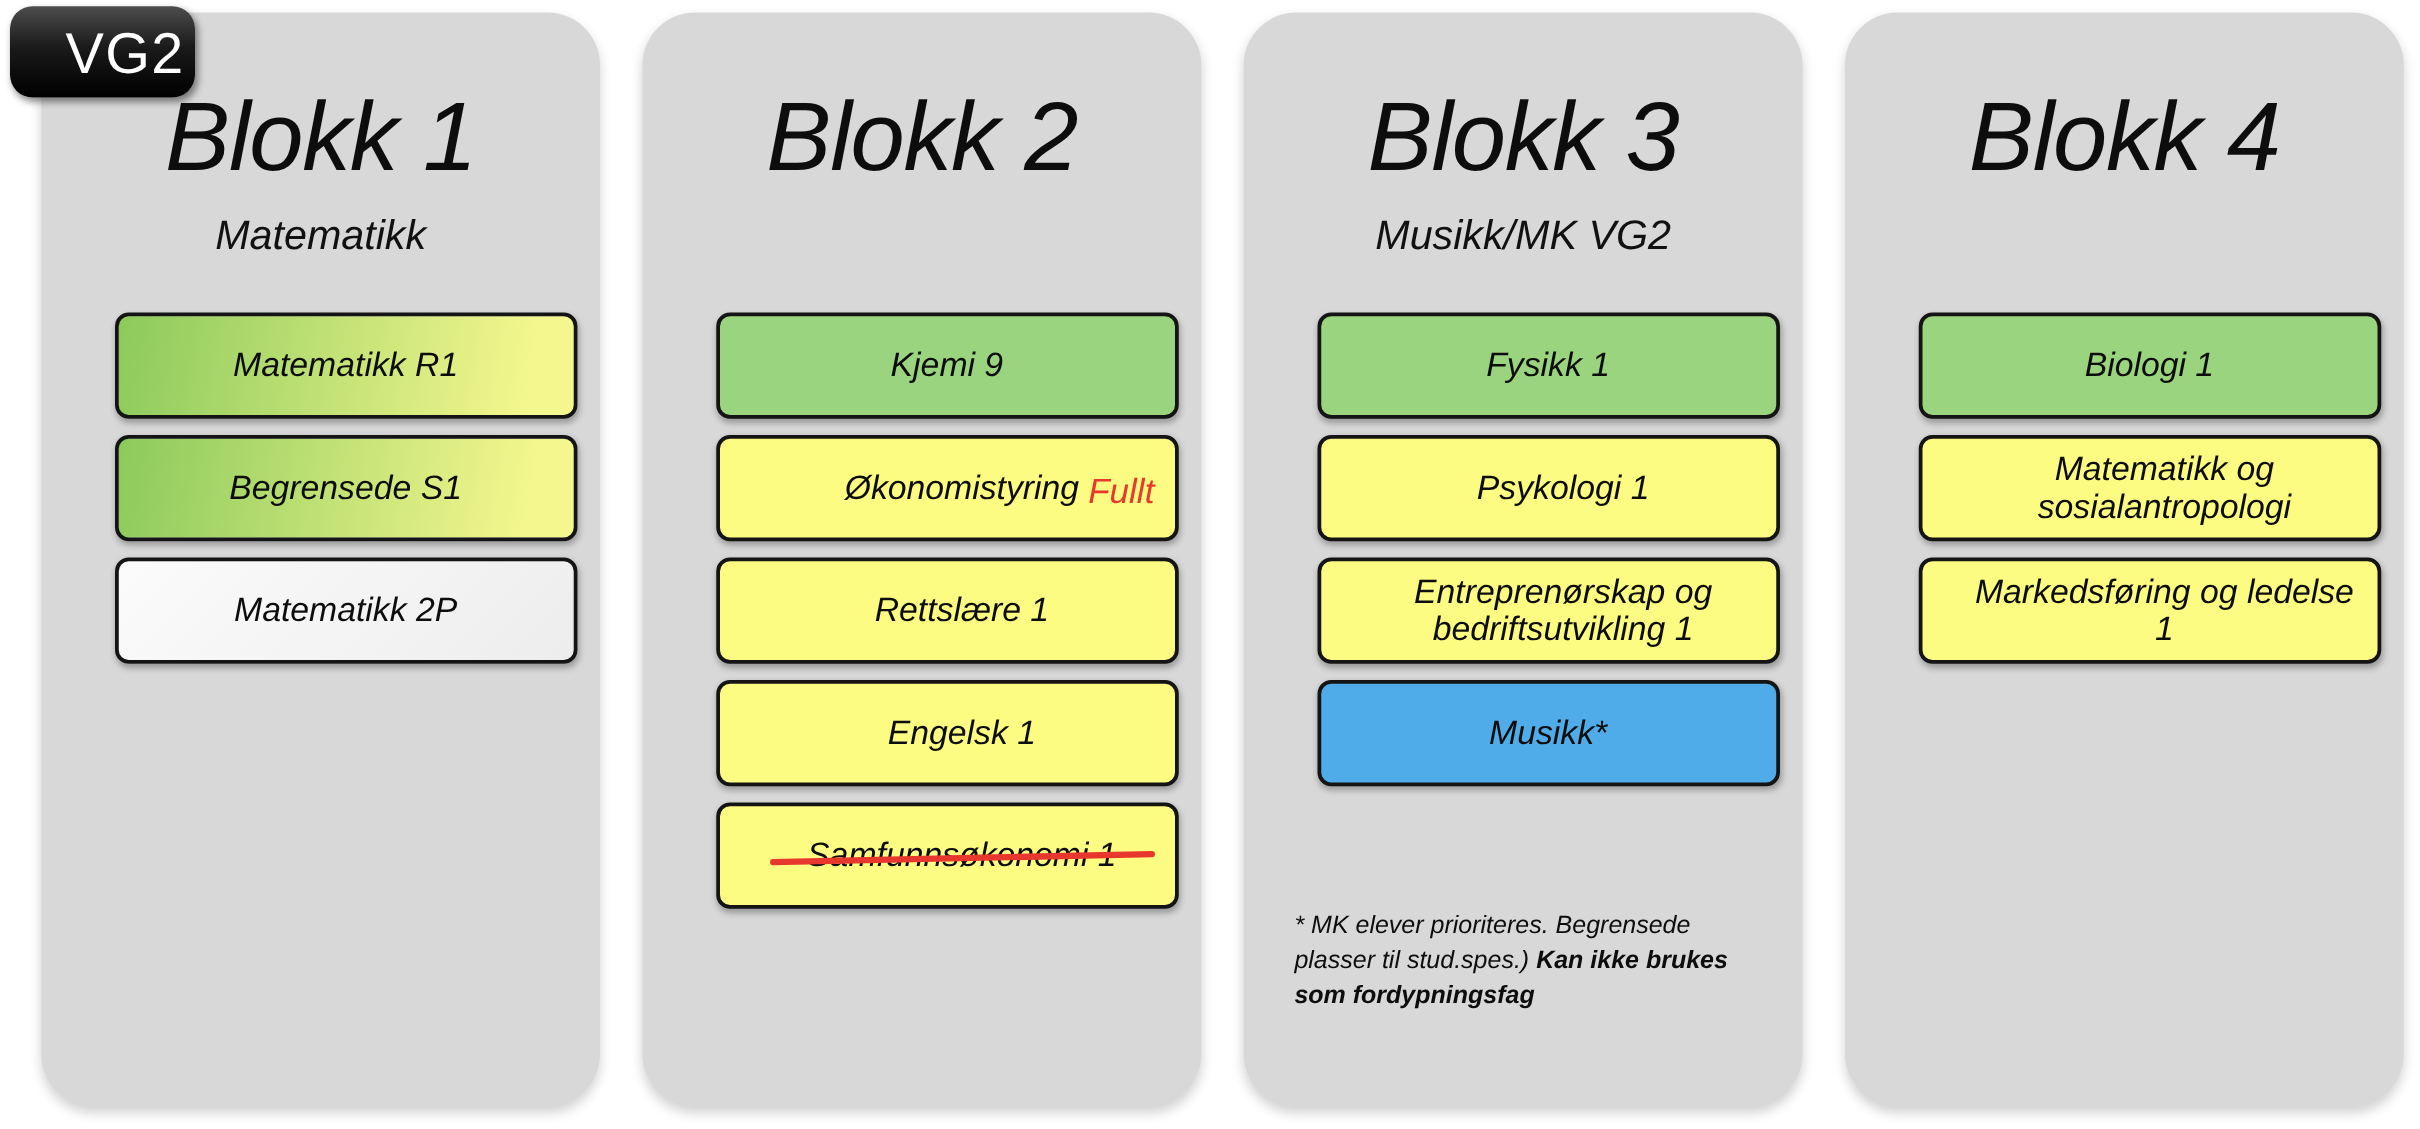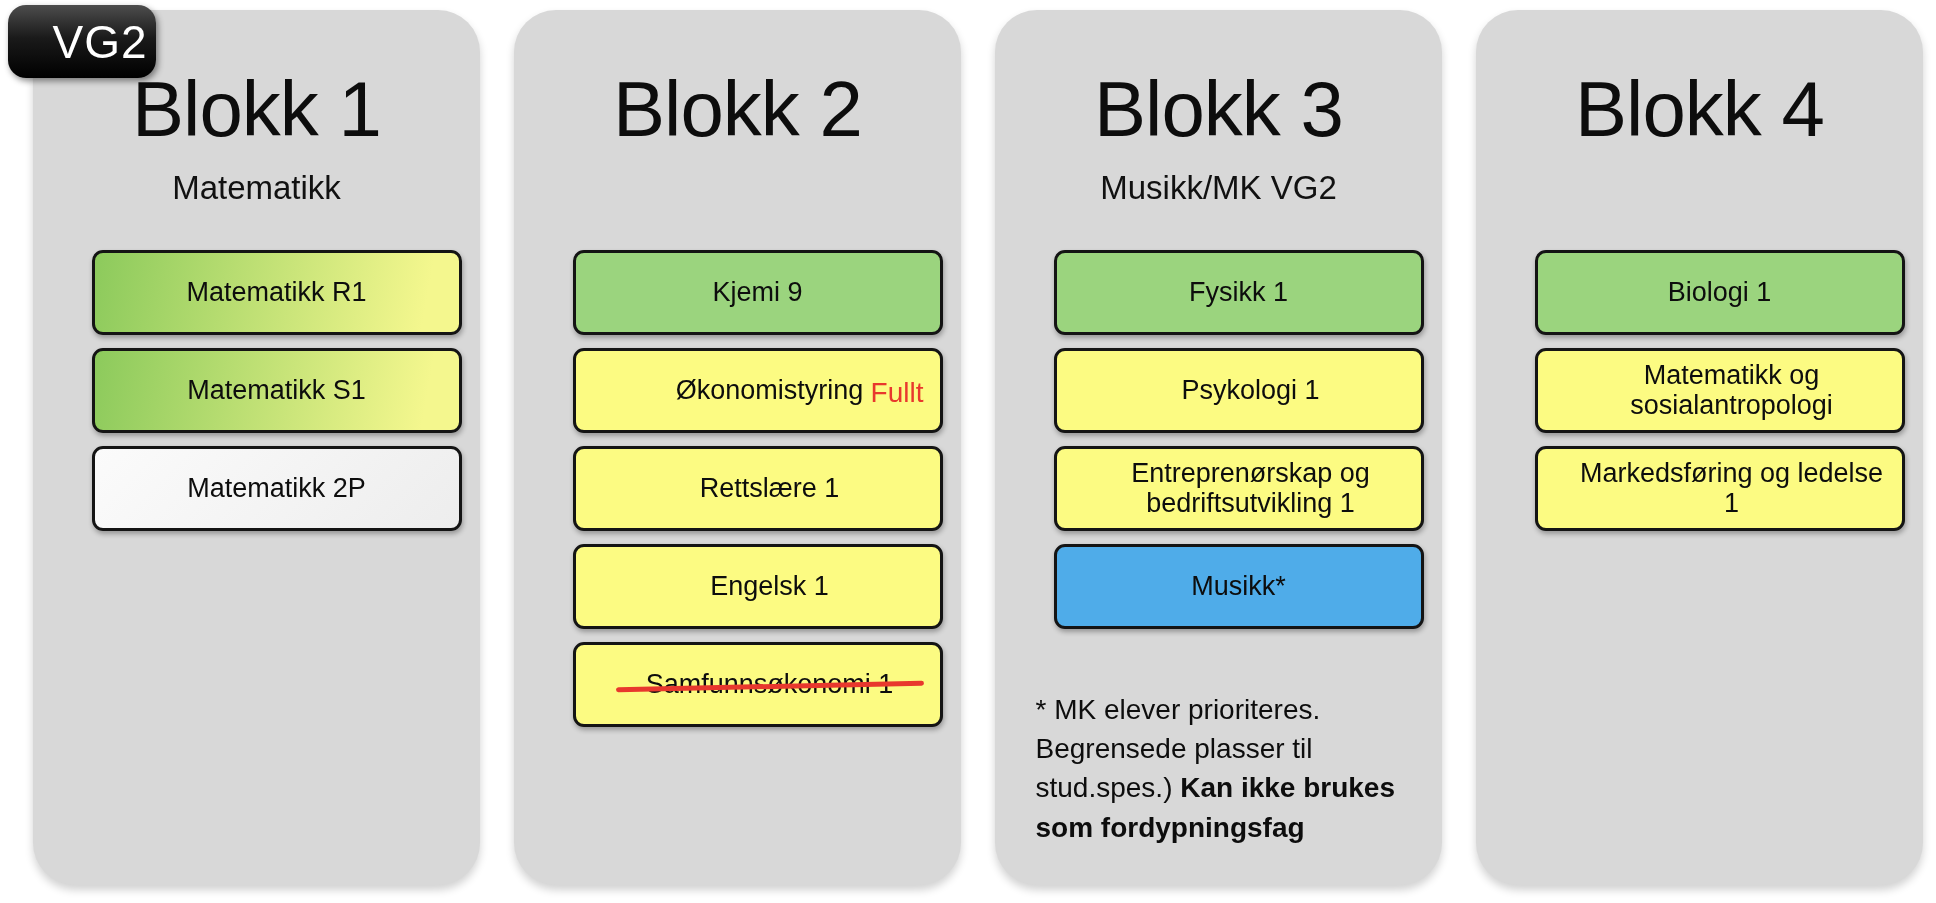--- a/index.html
+++ b/index.html
@@ -14,21 +14,21 @@
     border-radius:18px; display:flex; align-items:center; justify-content:center;
     box-shadow:2px 3px 6px rgba(0,0,0,0.45); z-index:5;
   }
   .badge span { color:#fff; font-size:46px; font-weight:400; letter-spacing:1px;margin-left:36px; }
 
   
   .blocks { position:absolute; left:33px; top:10px; display:flex; gap:34px; }
   .block {
     width:447px; height:875px; background:var(--card-bg);
     border-radius:42px; box-shadow:0 5px 9px rgba(0,0,0,0.18);
-    display:flex; flex-direction:column;
+    display:flex; flex-direction:column;font-style:italic;
   }
   .block__head { height:240px; padding-top:54px; text-align:center; }
   .block__title { font-size:78px; font-weight:500; color:#0d0d0d; letter-spacing:-1px; }
   .block__subtitle { margin-top:14px; font-size:33px; font-weight:500; color:#111; }
 
   
   .courses { display:flex; flex-direction:column; align-items:center; }
   .course {
     position:relative; width:370px; height:85px; margin-bottom:13px;
     border:3px solid #141414; border-radius:11px;
@@ -50,22 +50,22 @@
     color:var(--red); font-size:28px; font-weight:500;
   }
   .strike { position:relative; display:inline-block; }
   .strike::after {
     content:""; position:absolute; left:-16px; right:-16px; top:48%; height:5px;
     background:var(--red); transform:rotate(-1.2deg); border-radius:3px;
   }
 
   
   .footnote {
-    width:378px; margin:48px auto 0; text-align:left;
-    font-size:28px; line-height:1.4; color:#0d0d0d; padding-left:6px;
+    width:378px; margin:84px auto 0; text-align:left;
+    font-size:20px; line-height:1.4; color:#0d0d0d; padding-left:6px;
   }
   .footnote b { font-weight:700; }
 </style>
 </head>
 <body>
 
 <div class="board">
 
   <div class="badge">
     <span>VG2</span>
@@ -76,21 +76,21 @@
     <div class="block">
       <div class="block__head">
         <div class="block__title">Blokk 1</div>
         <div class="block__subtitle">Matematikk</div>
       </div>
       <div class="courses">
         <div class="course course--gradient">
           <span class="course__label">Matematikk R1</span>
         </div>
         <div class="course course--gradient">
-          <span class="course__label">Matematikk S1</span>
+          <span class="course__label">Begrensede S1</span>
         </div>
         <div class="course course--white">
           <span class="course__label">Matematikk 2P</span>
         </div>
       </div>
     </div>
 
     <div class="block">
       <div class="block__head">
         <div class="block__title">Blokk 2</div>

